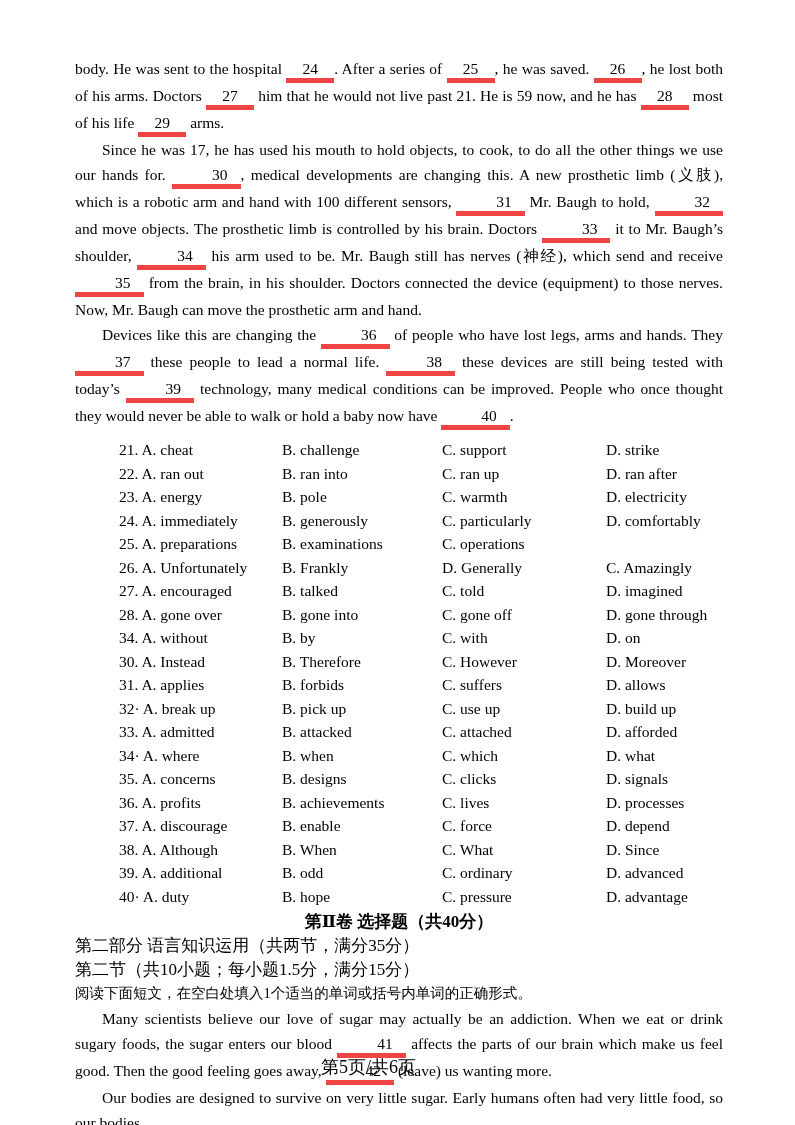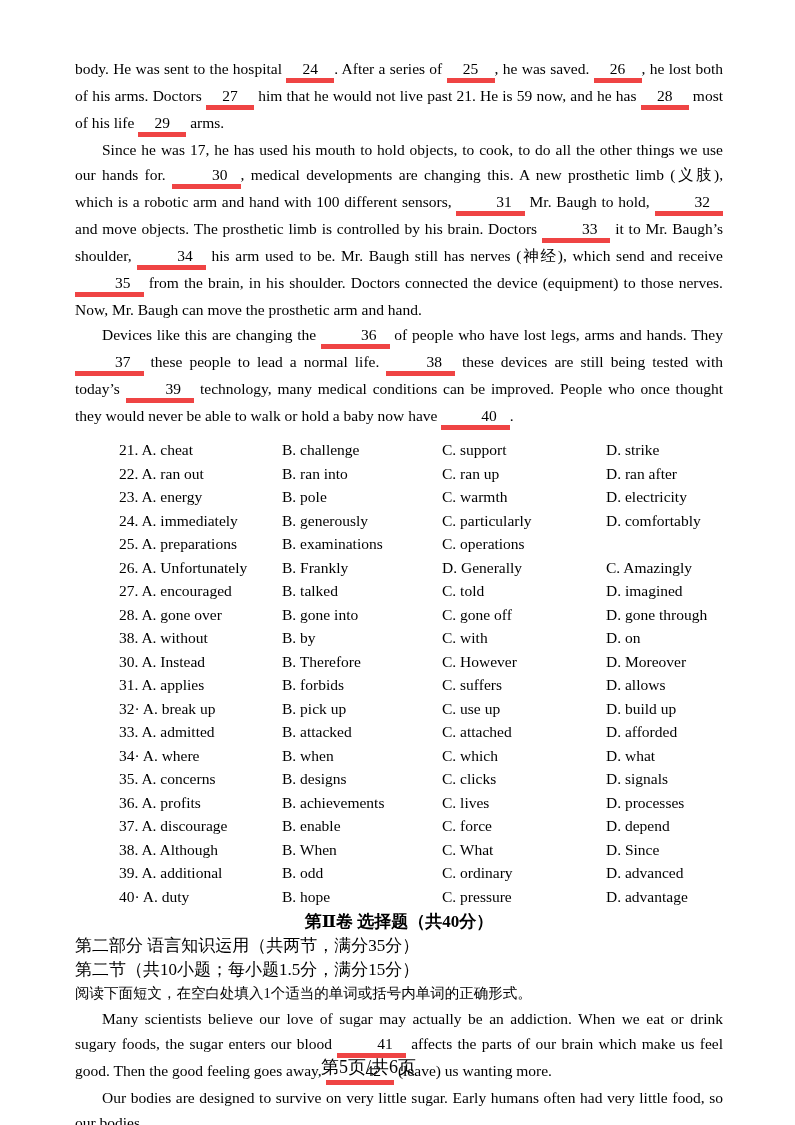--- a/index.html
+++ b/index.html
@@ -84,21 +84,21 @@
         <span class="q-cell">C. told</span>
         <span class="q-cell">D. imagined</span>
       </div>
       <div class="q-row">
         <span class="q-cell">28. A. gone over</span>
         <span class="q-cell">B. gone into</span>
         <span class="q-cell">C. gone off</span>
         <span class="q-cell">D. gone through</span>
       </div>
       <div class="q-row">
-        <span class="q-cell">38. A. without</span>
+        <span class="q-cell">34. A. without</span>
         <span class="q-cell">B. by</span>
         <span class="q-cell">C. with</span>
         <span class="q-cell">D. on</span>
       </div>
       <div class="q-row">
         <span class="q-cell">30. A. Instead</span>
         <span class="q-cell">B. Therefore</span>
         <span class="q-cell">C. However</span>
         <span class="q-cell">D. Moreover</span>
       </div>

